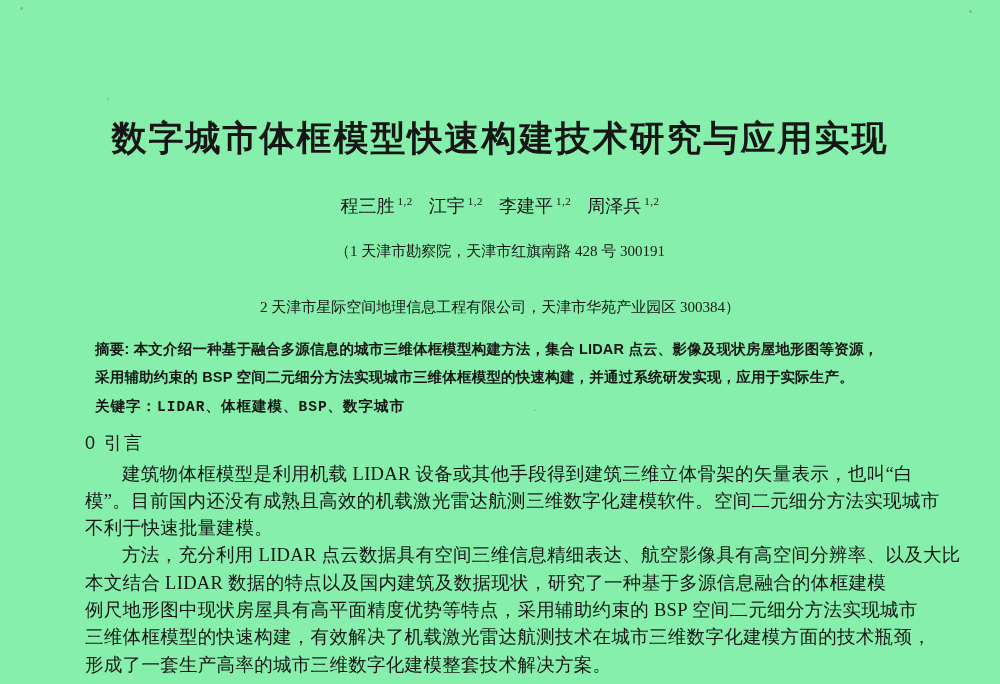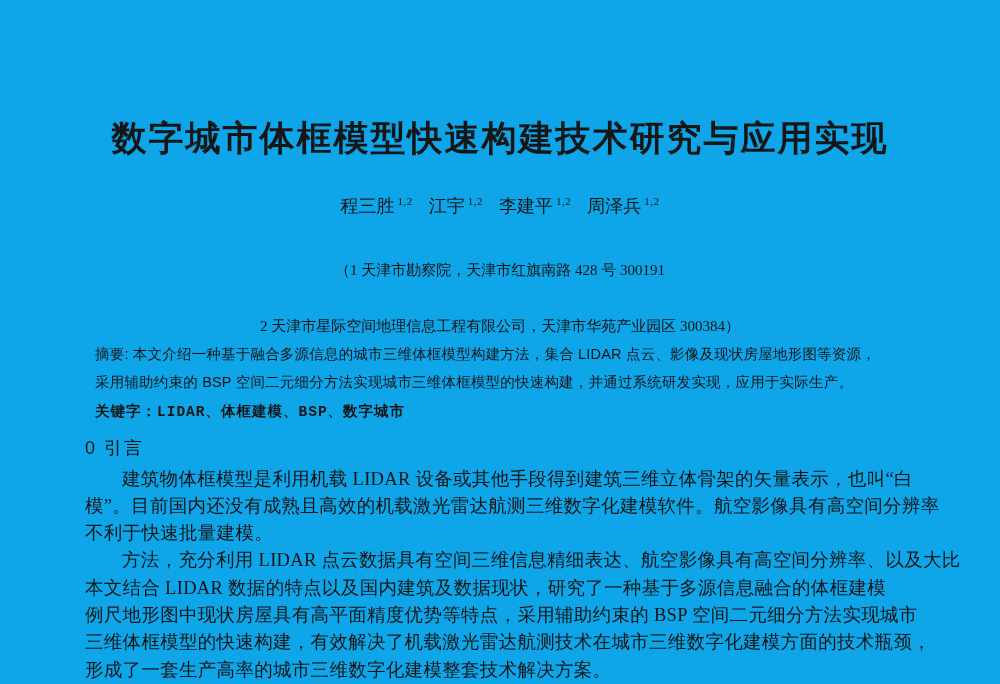--- a/index.html
+++ b/index.html
@@ -4,21 +4,21 @@
 <style>
   html, body {
     margin: 0;
     padding: 0;
     background: #ffffff;
   }
   .page {
     position: relative;
     width: 1000px;
     height: 684px;
-    background: #0ea5e9;
+    background: #86efac;
     color: #161616;
     box-sizing: border-box;
     padding: 0 85px;
     overflow: hidden;
     font-family: "Liberation Serif", "DejaVu Serif", serif;
   }
   .title {
     margin: 0;
     margin-top: 116px;
     text-align: center;
@@ -38,27 +38,27 @@
   .authors sup {
     font-size: 11px;
     margin-left: 3px;
     letter-spacing: 0.5px;
   }
   .affil {
     text-align: center;
     font-size: 15px;
     line-height: 20px;
   }
-  .affil-1 { margin-top: 41px; }
+  .affil-1 { margin-top: 22px; }
   .affil-2 { margin-top: 36px; }
   .abstract {
-    margin-top: 4px;
+    margin-top: 18px;
     padding: 0 2px 0 10px;
     font-family: "Liberation Sans", "DejaVu Sans", sans-serif;
-    font-weight: 400;
+    font-weight: 700;
     font-size: 14.5px;
   }
   .abstract .line {
     line-height: 28px;
     white-space: nowrap;
     letter-spacing: 0.2px;
   }
   .keywords {
     padding-left: 10px;
     margin-top: 2px;
@@ -117,21 +117,21 @@
       <div class="line">摘要: 本文介绍一种基于融合多源信息的城市三维体框模型构建方法，集合 LIDAR 点云、影像及现状房屋地形图等资源，</div>
       <div class="line">采用辅助约束的 BSP 空间二元细分方法实现城市三维体框模型的快速构建，并通过系统研发实现，应用于实际生产。</div>
     </div>
 
   <div class="keywords">关键字：LIDAR、体框建模、BSP、数字城市</div>
 
   <h2 class="section-heading">0 引言</h2>
 
   <div class="para">
       <div class="line">建筑物体框模型是利用机载 LIDAR 设备或其他手段得到建筑三维立体骨架的矢量表示，也叫“白</div>
-      <div class="line">模”。目前国内还没有成熟且高效的机载激光雷达航测三维数字化建模软件。航空影像具有高空间分辨率</div>
+      <div class="line">模”。目前国内还没有成熟且高效的机载激光雷达航测三维数字化建模软件。空间二元细分方法实现城市</div>
       <div class="line">不利于快速批量建模。</div>
     </div>
   <div class="para">
       <div class="line">方法，充分利用 LIDAR 点云数据具有空间三维信息精细表达、航空影像具有高空间分辨率、以及大比</div>
       <div class="line">本文结合 LIDAR 数据的特点以及国内建筑及数据现状，研究了一种基于多源信息融合的体框建模</div>
       <div class="line">例尺地形图中现状房屋具有高平面精度优势等特点，采用辅助约束的 BSP 空间二元细分方法实现城市</div>
       <div class="line">三维体框模型的快速构建，有效解决了机载激光雷达航测技术在城市三维数字化建模方面的技术瓶颈，</div>
       <div class="line">形成了一套生产高率的城市三维数字化建模整套技术解决方案。</div>
     </div>
 </div>

